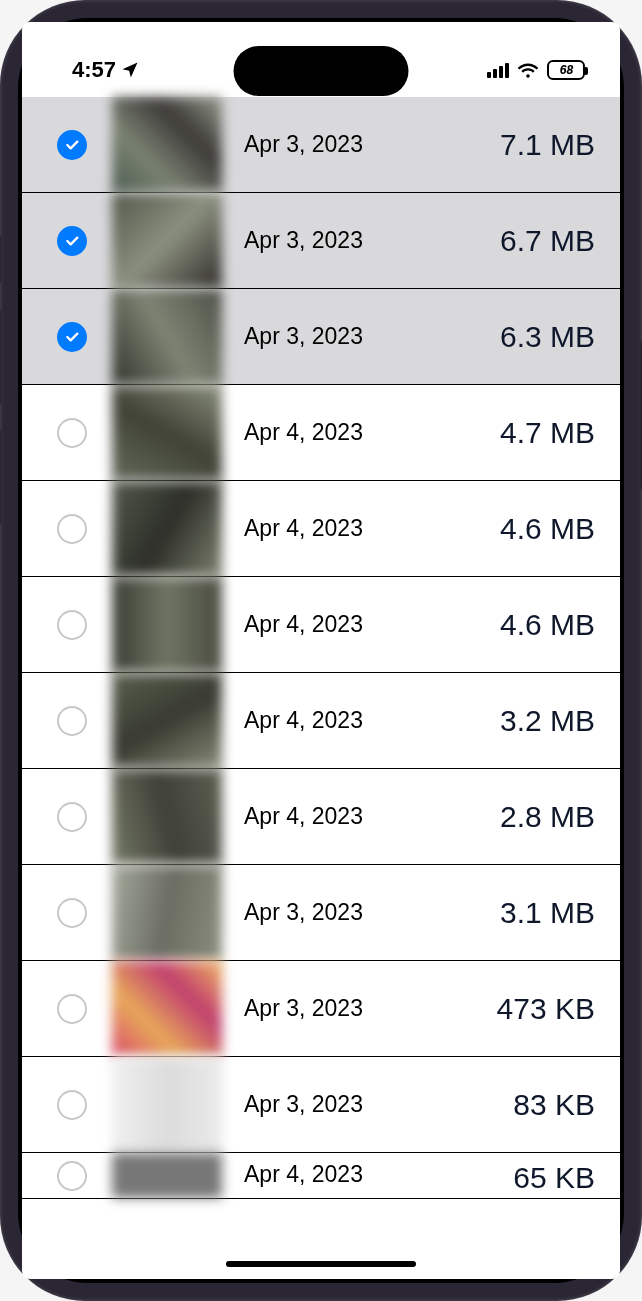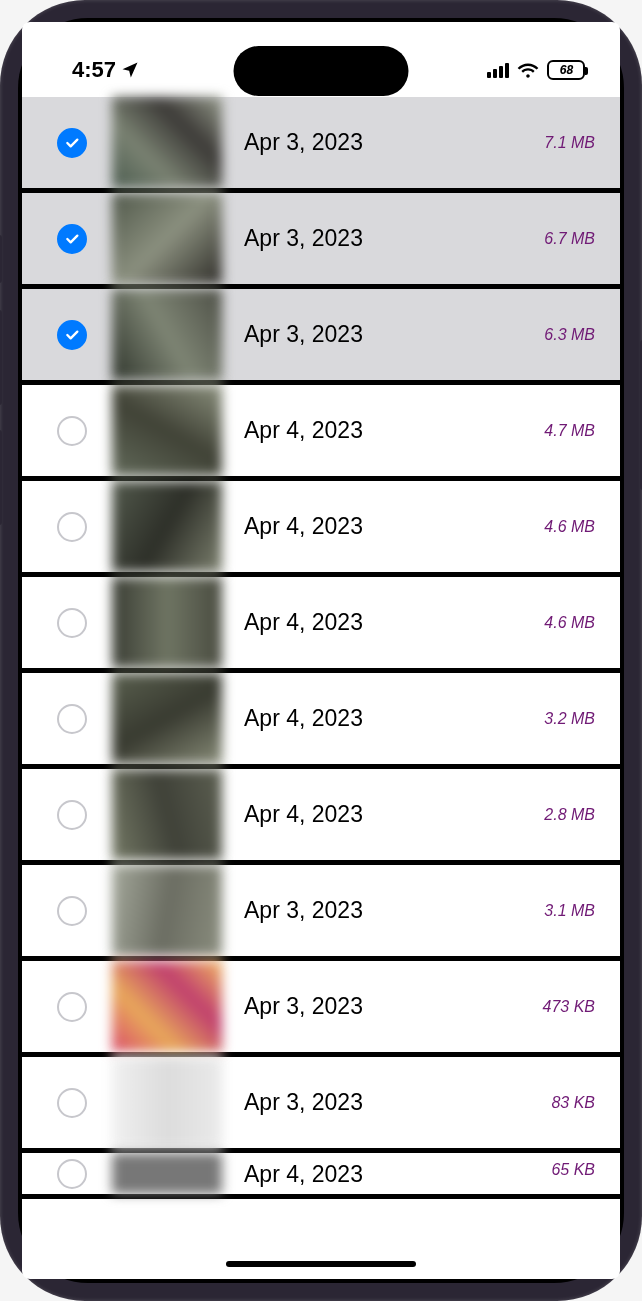--- a/index.html
+++ b/index.html
@@ -126,21 +126,21 @@
     pointer-events:none;
   }
   .trash svg{display:block;}
 
   .list { position:relative; }
   .row {
     height:96px;
     display:flex;
     align-items:center;
     padding:0 25px 0 35px;
-    border-bottom:5px solid #000000;
+    border-bottom:1px solid #000000;
     position:relative;
   }
   .row.sel { background:#d9d9dc; }
   .row.first-sel { border-top:0; }
   .check {
     width:30px; height:30px;
     border:2px solid #c7c7cc;
     border-radius:50%;
     flex-shrink:0;
     margin-right:25px;
@@ -157,23 +157,22 @@
     background:#888;
     filter:blur(6px);
     margin-right:22px;
   }
   .date{
     font-size:23px;
     color:#000;
     flex:1;
   }
   .size{
-    font-size:16px;
-    color:#701a75;
-    font-style:italic;
+    font-size:30px;
+    color:#0f172a;
   }
   .row.partial{height:46px;}
   .row.partial .thumb{background:#777;}
   .row.partial .date, .row.partial .size{align-self:flex-start; padding-top:8px;}
 
   .home-indicator{
     position:absolute;
     bottom:12px;
     left:50%;
     transform:translateX(-50%);

